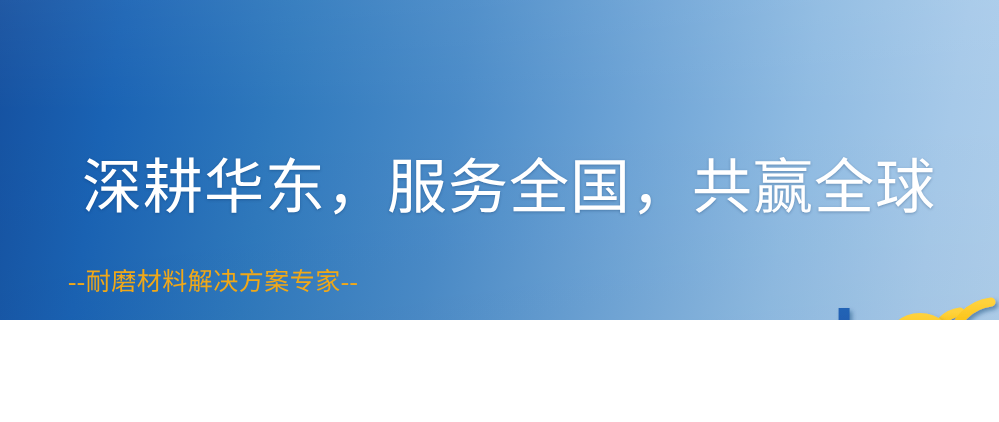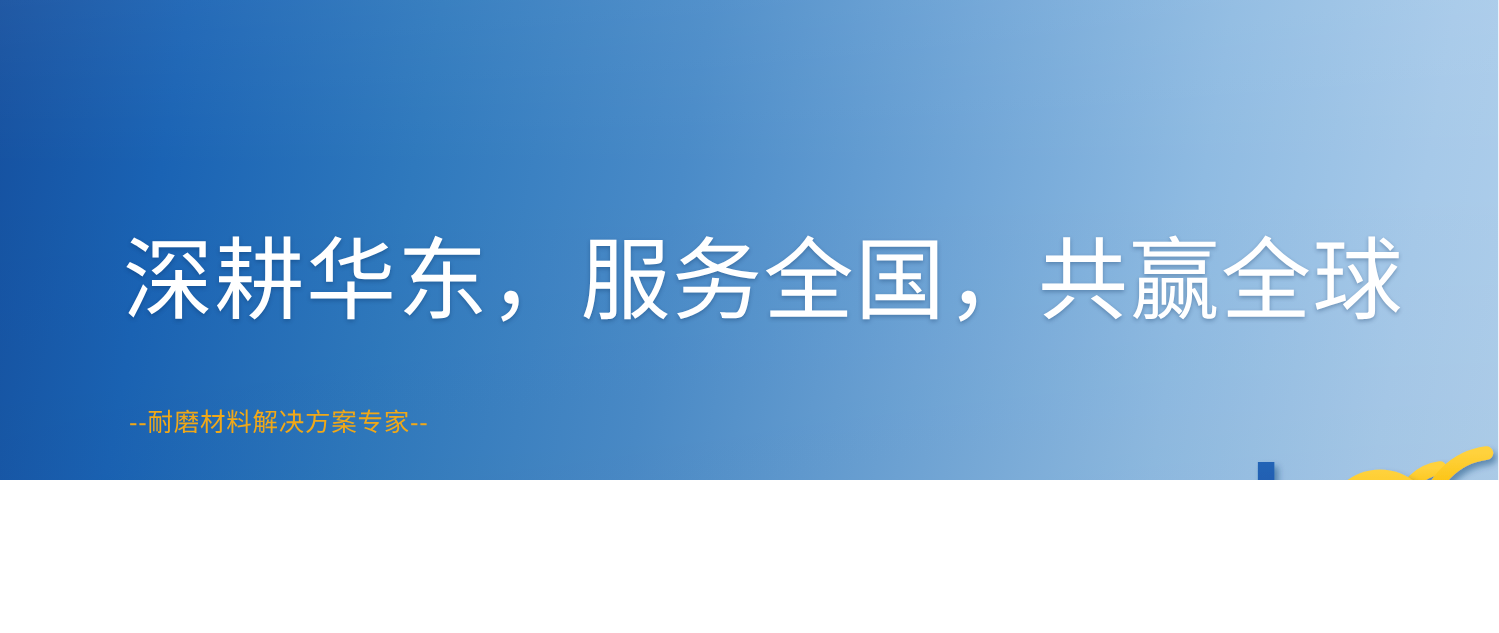--- a/index.html
+++ b/index.html
@@ -47,24 +47,24 @@
     line-height: 72px;
     letter-spacing: 1px;
     color: #ffffff;
     white-space: nowrap;
     text-shadow: 0 1px 3px rgba(0, 35, 80, 0.30);
   }
 
   
   #subtitle {
     position: absolute;
-    left: 86px;
+    left: 68px;
     top: 266px;
-    font-family: Liberation Sans, sans-serif;
-    font-size: 17px;
+    font-family: Liberation Serif, serif;
+    font-size: 25px;
     line-height: 32px;
     letter-spacing: 0.5px;
     color: #f0a818;
     white-space: nowrap;
   }
 
   
   #logo {
     position: absolute;
     left: 748px;

